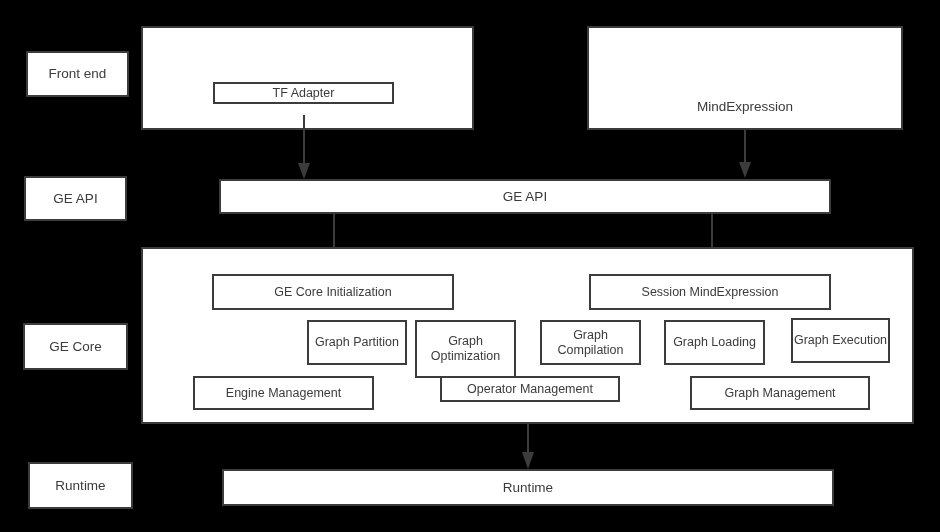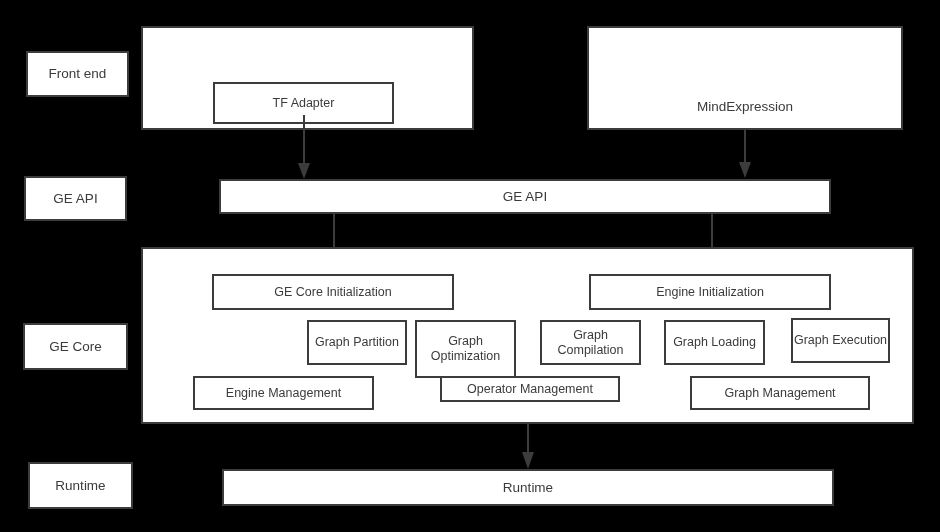--- a/index.html
+++ b/index.html
@@ -81,21 +81,21 @@
     <span>GE Core</span>
   </div>
 
   <div class="box stage-label" style="left:28px; top:462px; width:105px; height:47px;">
     <span>Runtime</span>
   </div>
 
   <div class="panel" style="left:141px; top:26px; width:333px; height:104px;">
     <div class="panel-title" style="top:55px;">Tensorflow</div>
   </div>
-  <div class="box node" style="left:213px; top:82px; width:181px; height:42px;">
+  <div class="box node" style="left:213px; top:82px; width:181px; height:22px;">
     <span>TF Adapter</span>
   </div>
 
   <div class="panel" style="left:587px; top:26px; width:316px; height:104px;padding-left:12px;">
     <div class="panel-title" style="top:71px;">MindExpression</div>
   </div>
 
   <div class="arrow" style="left:296px; top:115px;">
     <svg width="20" height="66" viewBox="0 0 20 66">
       <line x1="8" y1="0" x2="8" y2="52" stroke="#3c3c3c" stroke-width="2"></line>
@@ -128,21 +128,21 @@
     </svg>
   </div>
 
   <div class="panel" style="left:141px; top:247px; width:773px; height:177px;"></div>
 
   <div class="box node" style="left:212px; top:274px; width:242px; height:36px;justify-content:center;">
     <span>GE Core Initialization</span>
   </div>
 
   <div class="box node" style="left:589px; top:274px; width:242px; height:36px;">
-    <span>Engine Initialization</span>
+    <span>Session MindExpression</span>
   </div>
 
   <div class="box node-sm" style="left:287px; top:320px; width:100px; height:45px;margin-left:20px;">
     <span>Graph Partition</span>
   </div>
   <div class="box node-sm" style="left:415px; top:320px; width:101px; height:58px;">
     <span>Graph Optimization</span>
   </div>
   <div class="box node-sm" style="left:540px; top:320px; width:101px; height:45px;">
     <span>Graph Compilation</span>

